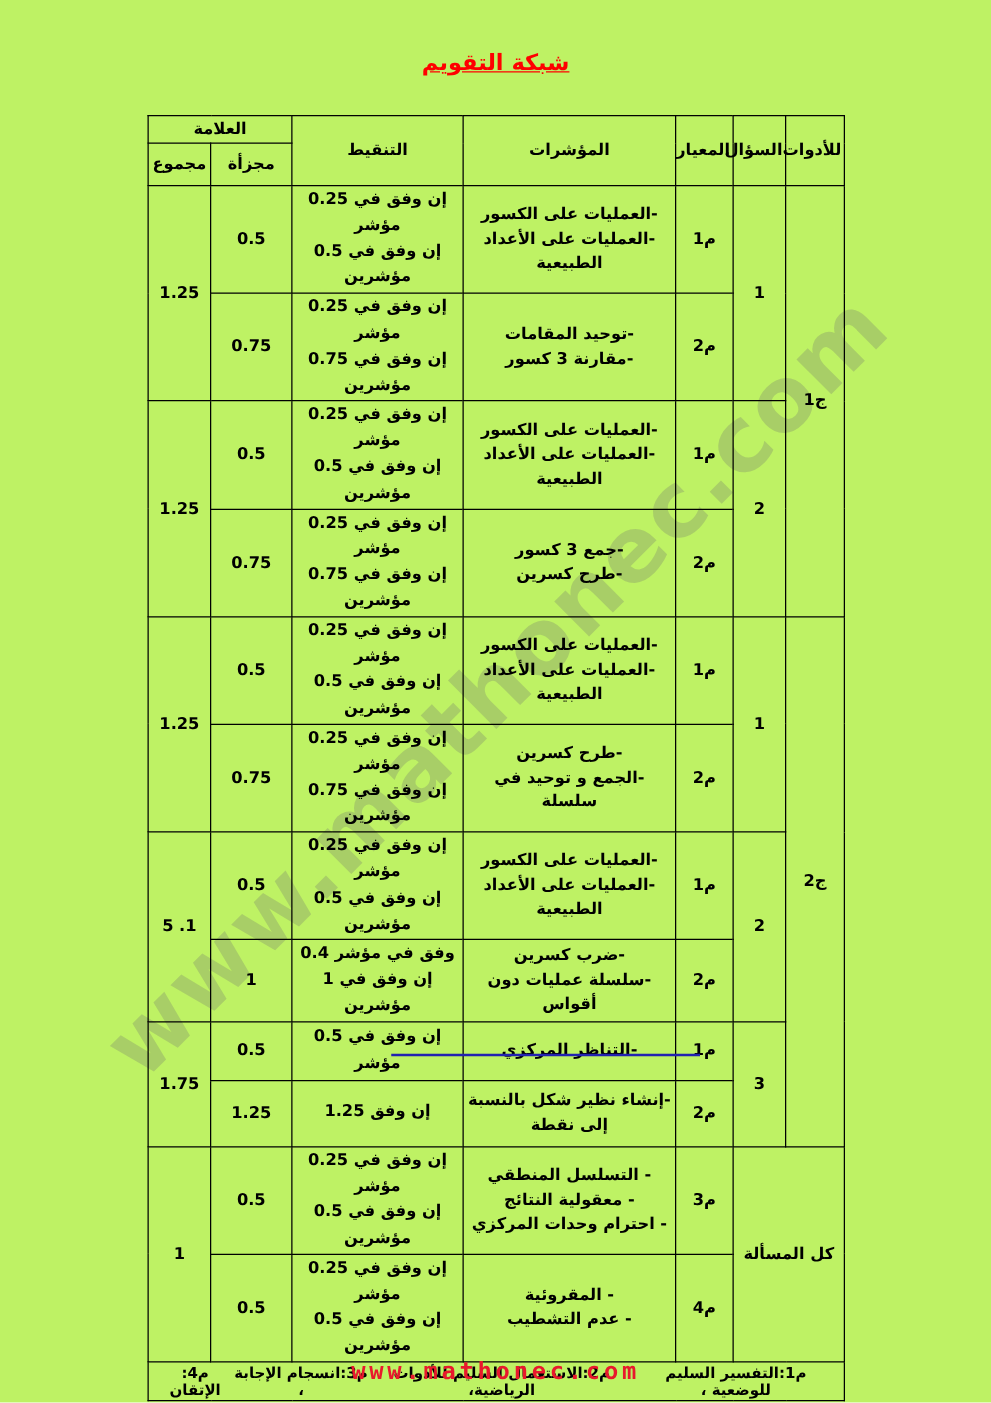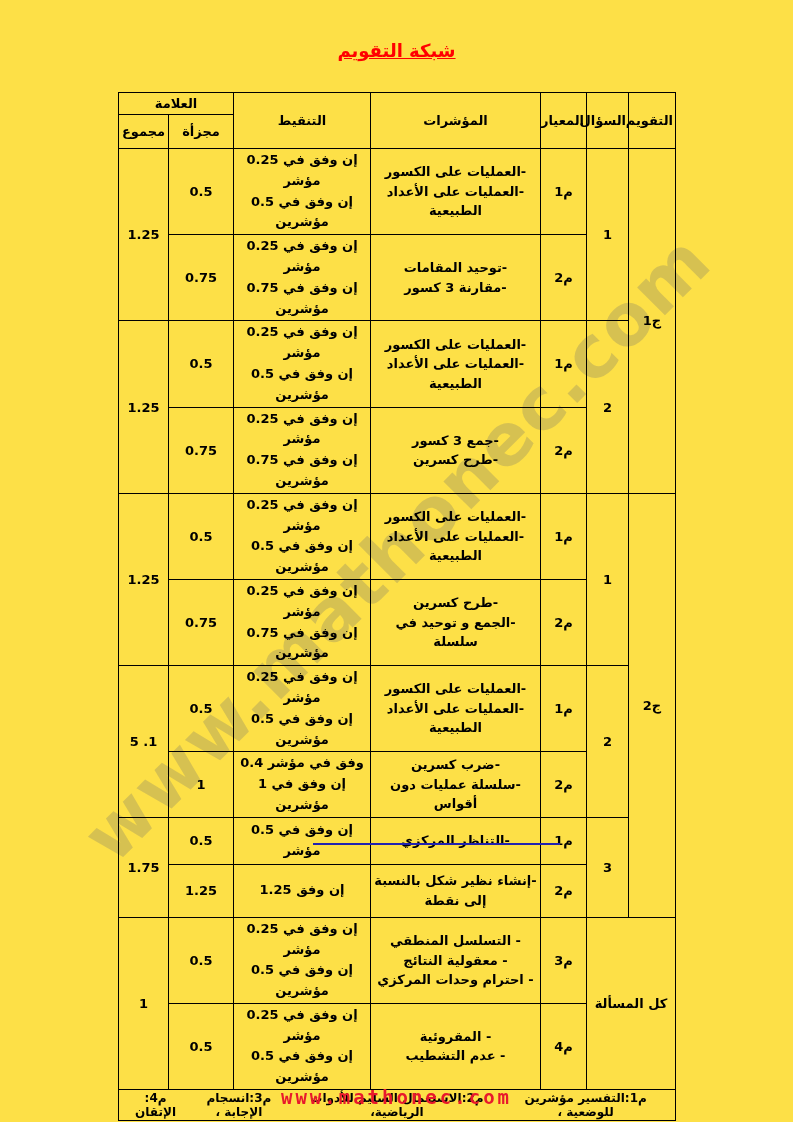--- a/index.html
+++ b/index.html
@@ -1,17 +1,17 @@
 <!DOCTYPE html>
 <html lang="ar" dir="rtl"><head>
 <meta charset="utf-8">
 <style>
   html,body{margin:0;padding:0;background:#fff;}
   .page{
-    position:relative;width:793px;height:1122px;background:#fde047;overflow:hidden;
+    position:relative;width:793px;height:1122px;background:#bef264;overflow:hidden;
     font-family:"DejaVu Sans","Liberation Sans",sans-serif;color:#000;direction:rtl;
   }
   .title{
     position:absolute;top:40px;left:0;right:0;text-align:center;
     color:#ff0000;font-size:18px;font-weight:bold;text-decoration:underline;z-index:3;
   }
   .watermark{
     position:absolute;left:50%;top:548px;
     transform:translate(-50%,-50%) rotate(-45deg);
     font-size:72px;font-weight:bold;letter-spacing:2px;white-space:nowrap;
@@ -60,21 +60,21 @@
       <col style="width:47px">
         <col style="width:42px">
         <col style="width:46px">
       <col style="width:170px">
         <col style="width:137px">
         <col style="width:65px">
         <col style="width:50px">
     </colgroup>
     <thead>
       <tr class="h1">
-        <th rowspan="2">التقويم</th>
+        <th rowspan="2">للأدوات</th>
         <th rowspan="2">السؤال</th>
         <th rowspan="2">المعيار</th>
         <th rowspan="2">المؤشرات</th>
         <th rowspan="2">التنقيط</th>
         <th colspan="2">العلامة</th>
       </tr>
       <tr class="h2">
         <th>مجزأة</th>
         <th>مجموع</th>
       </tr>
@@ -238,21 +238,21 @@
         <td class="cell-scoring">
           <div>0.25 إن وفق في مؤشر</div>
           <div>0.5 إن وفق في مؤشرين</div>
         </td>
         <td class="cell-partial">0.5</td>
       </tr>
 
       <tr class="rfoot">
         <td colspan="7">
           <div class="footnote">
-            <span>م1:التفسير مؤشرين للوضعية ،</span>
+            <span>م1:التفسير السليم للوضعية ،</span>
             <span>م2:الاستعمال السليم للأدوات الرياضية،</span>
             <span>م3:انسجام الإجابة ،</span>
             <span>م4: الإتقان</span>
           </div>
         </td>
       </tr>
     </tbody>
   </table>
 
   <div class="blue-line"></div>

